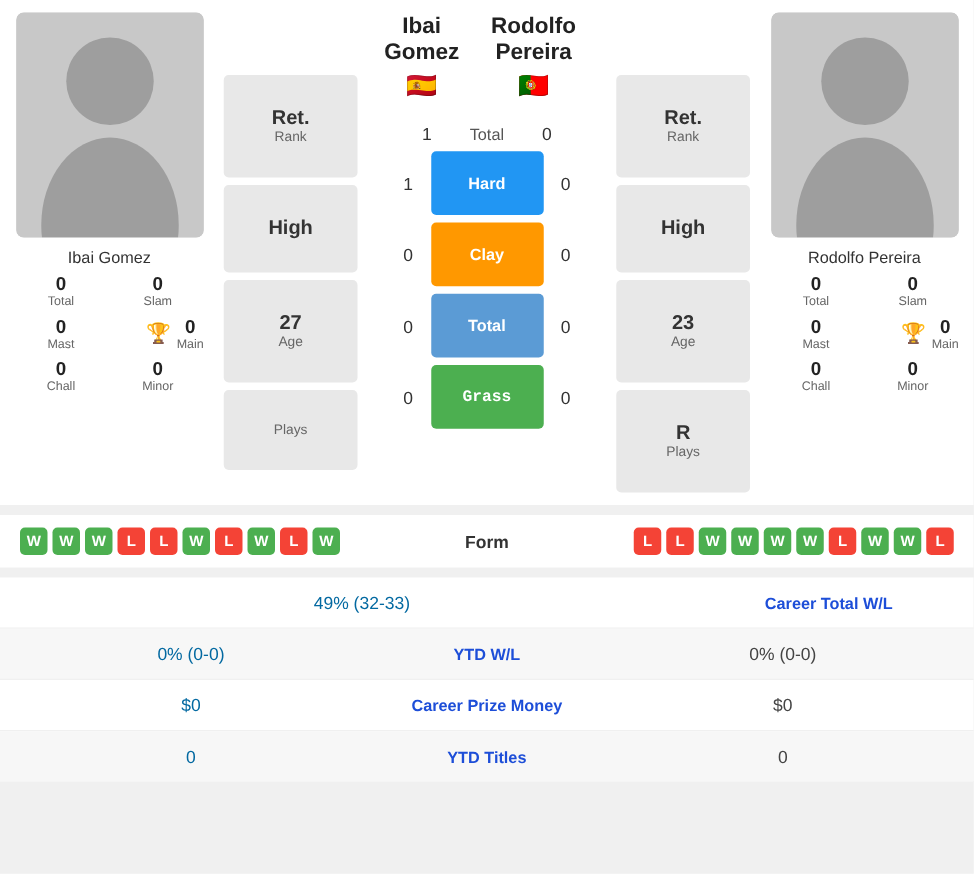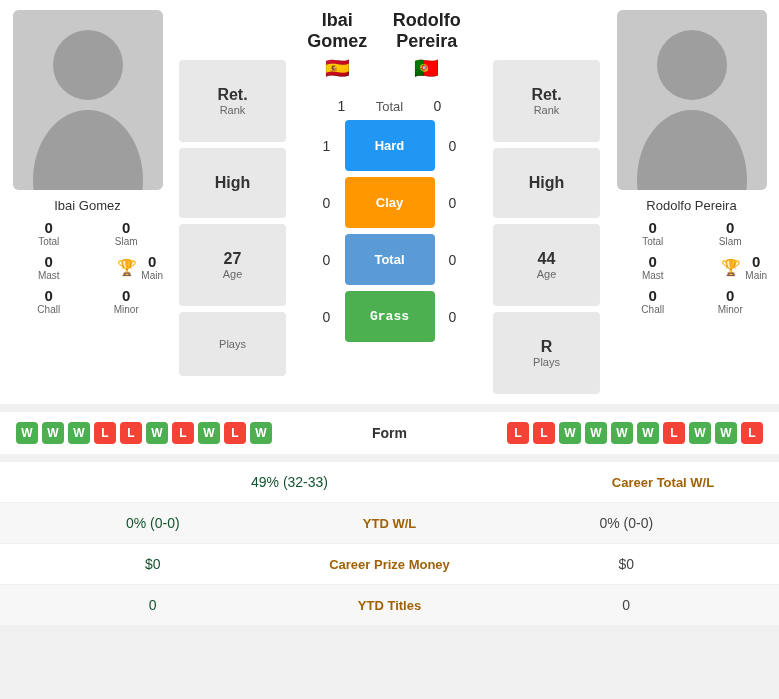--- a/index.html
+++ b/index.html
@@ -168,29 +168,29 @@
     }
 
     .stats-row:last-child {
       border-bottom: none;
     }
 
     .stats-row-left {
       flex: 1;
       text-align: center;
       font-size: 14px;
-      color: #14532d;
+      color: #0369a1;
     }
 
     .stats-row-label {
       width: 200px;
       text-align: center;
       font-size: 13px;
       font-weight: bold;
-      color: #a16207;
+      color: #1d4ed8;
     }
 
     .stats-row-right {
       flex: 1;
       text-align: center;
       font-size: 14px;
       color: #444;
     }
 
     .stats-row-alt {
@@ -408,21 +408,21 @@
 
     <div class="col-right-stats">
       <div class="gray-box">
         <span class="gray-box-value">Ret.</span>
         <span class="gray-box-label">Rank</span>
       </div>
       <div class="gray-box">
         <span class="gray-box-value">High</span>
       </div>
       <div class="gray-box">
-        <span class="gray-box-value">44</span>
+        <span class="gray-box-value">23</span>
         <span class="gray-box-label">Age</span>
       </div>
       <div class="gray-box">
         <span class="gray-box-value">R</span>
         <span class="gray-box-label">Plays</span>
       </div>
     </div>
 
     <div class="col-right-player">
       <div class="avatar-box">

